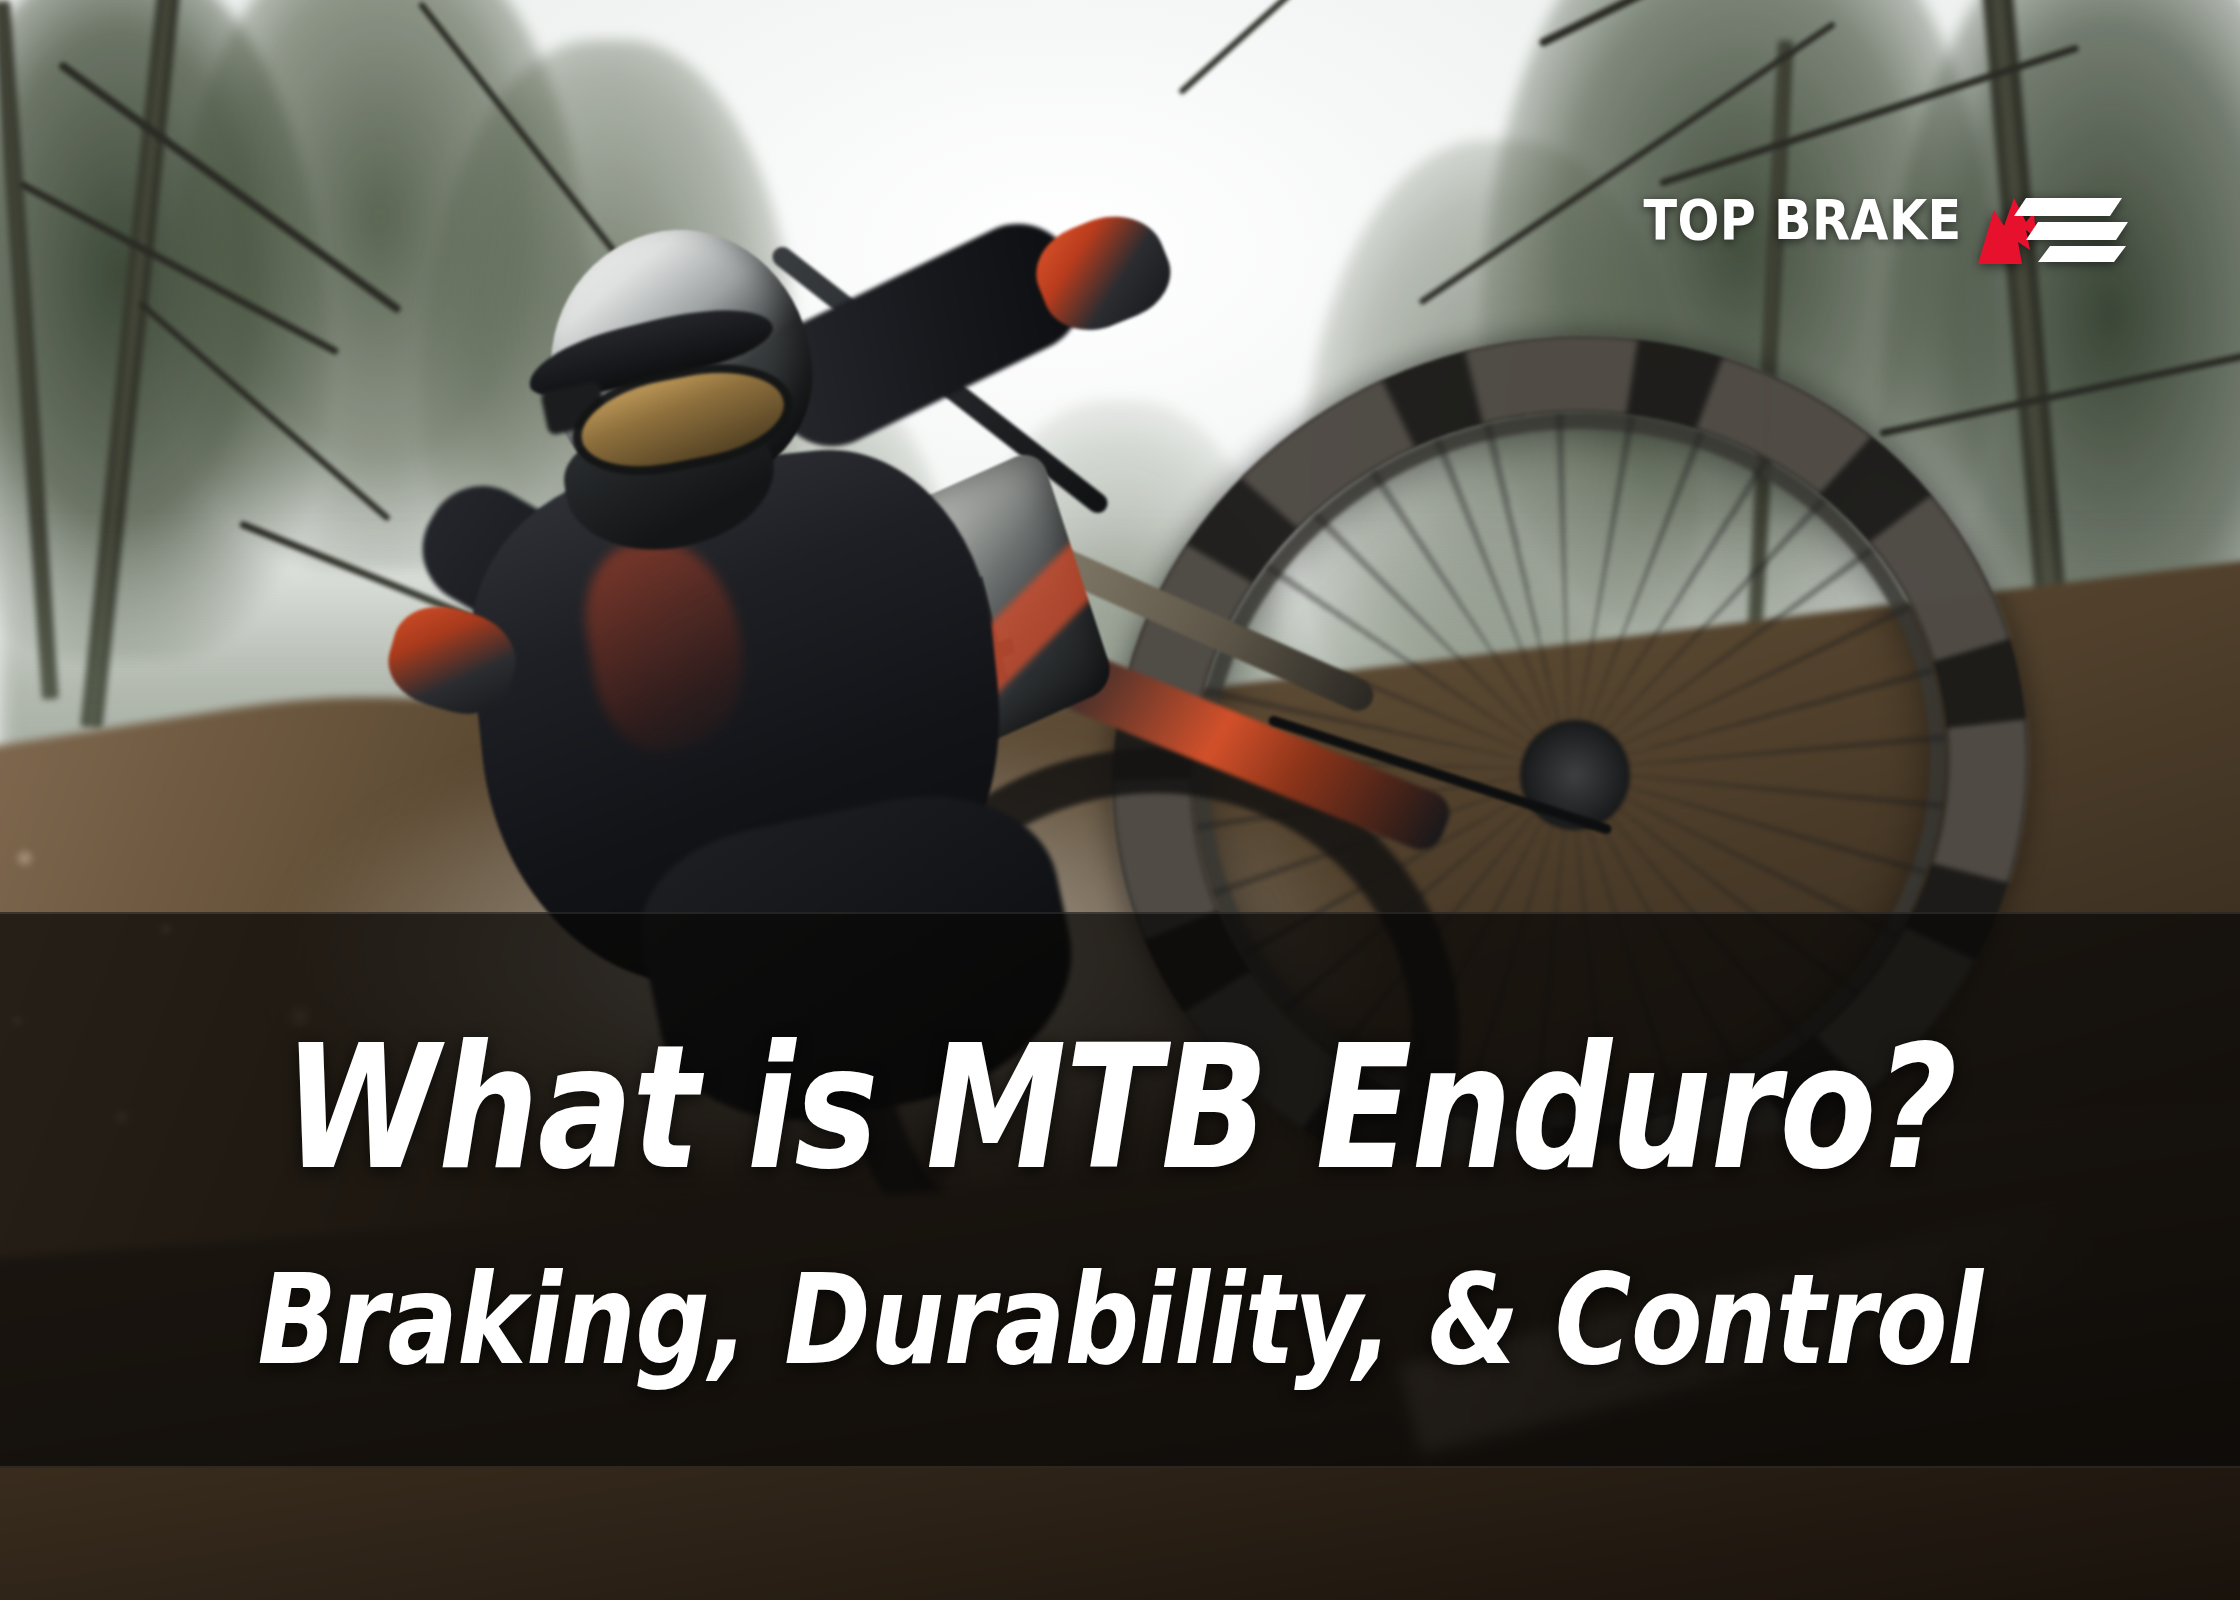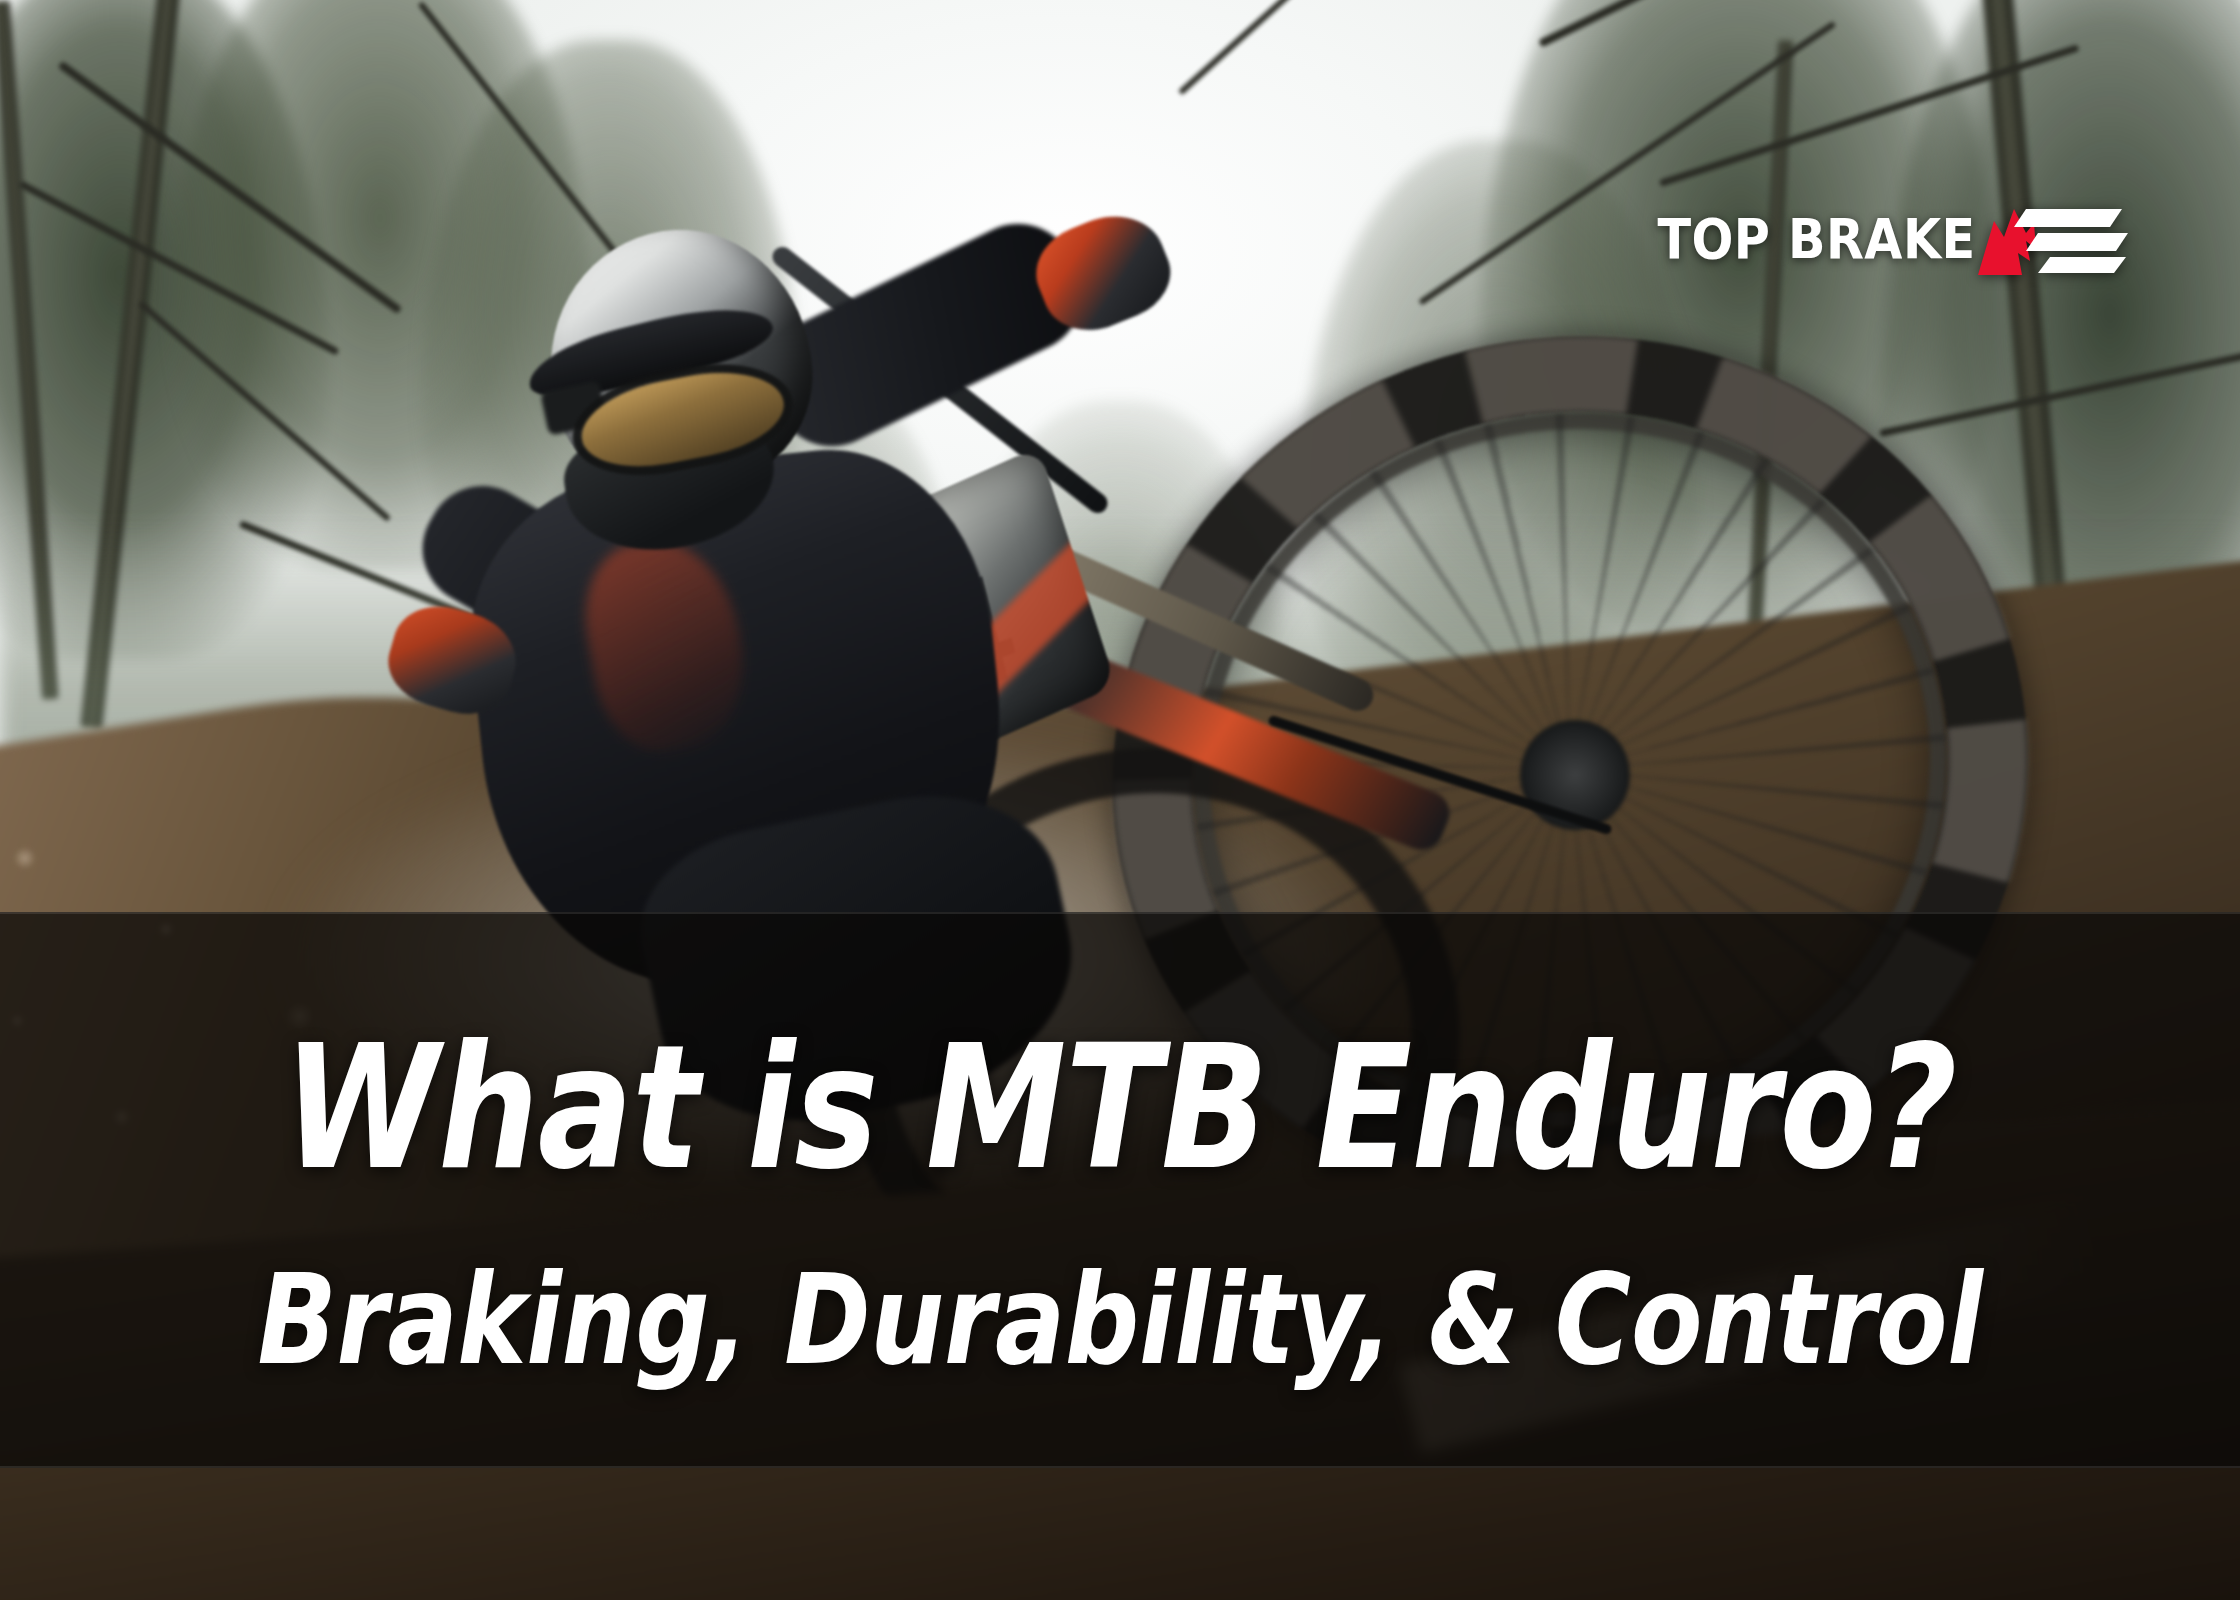--- a/index.html
+++ b/index.html
@@ -145,21 +145,21 @@
     transform:scaleX(.82);transform-origin:center;
     text-shadow:0 4px 18px rgba(0,0,0,.65);white-space:nowrap;}
   .subtitle{position:absolute;left:0;width:2240px;text-align:center;
     font-family:"DejaVu Sans","Liberation Sans",sans-serif;
     font-weight:700;font-style:italic;color:#ffffff;
     font-size:124px;line-height:1;letter-spacing:-.5px;
     transform:scaleX(.84);transform-origin:center;
     text-shadow:0 4px 16px rgba(0,0,0,.65);white-space:nowrap;}
 
   
-  .logo{position:absolute;right:112px;top:203px;display:flex;align-items:center;}
+  .logo{position:absolute;right:112px;top:192px;display:flex;gap:14px;}
   .logo-text{font-family:"DejaVu Sans","Liberation Sans",sans-serif;font-weight:700;
     font-size:56px;color:#fff;letter-spacing:.5px;line-height:1;
     transform:scaleX(.88);transform-origin:right center;
     text-shadow:0 2px 10px rgba(0,0,0,.6);white-space:nowrap;}
   .logo-mark{position:relative;width:152px;height:72px;}
   .logo-mark svg{display:block;filter:drop-shadow(0 2px 6px rgba(0,0,0,.55));}
 </style>
 </head>
 <body>
 

